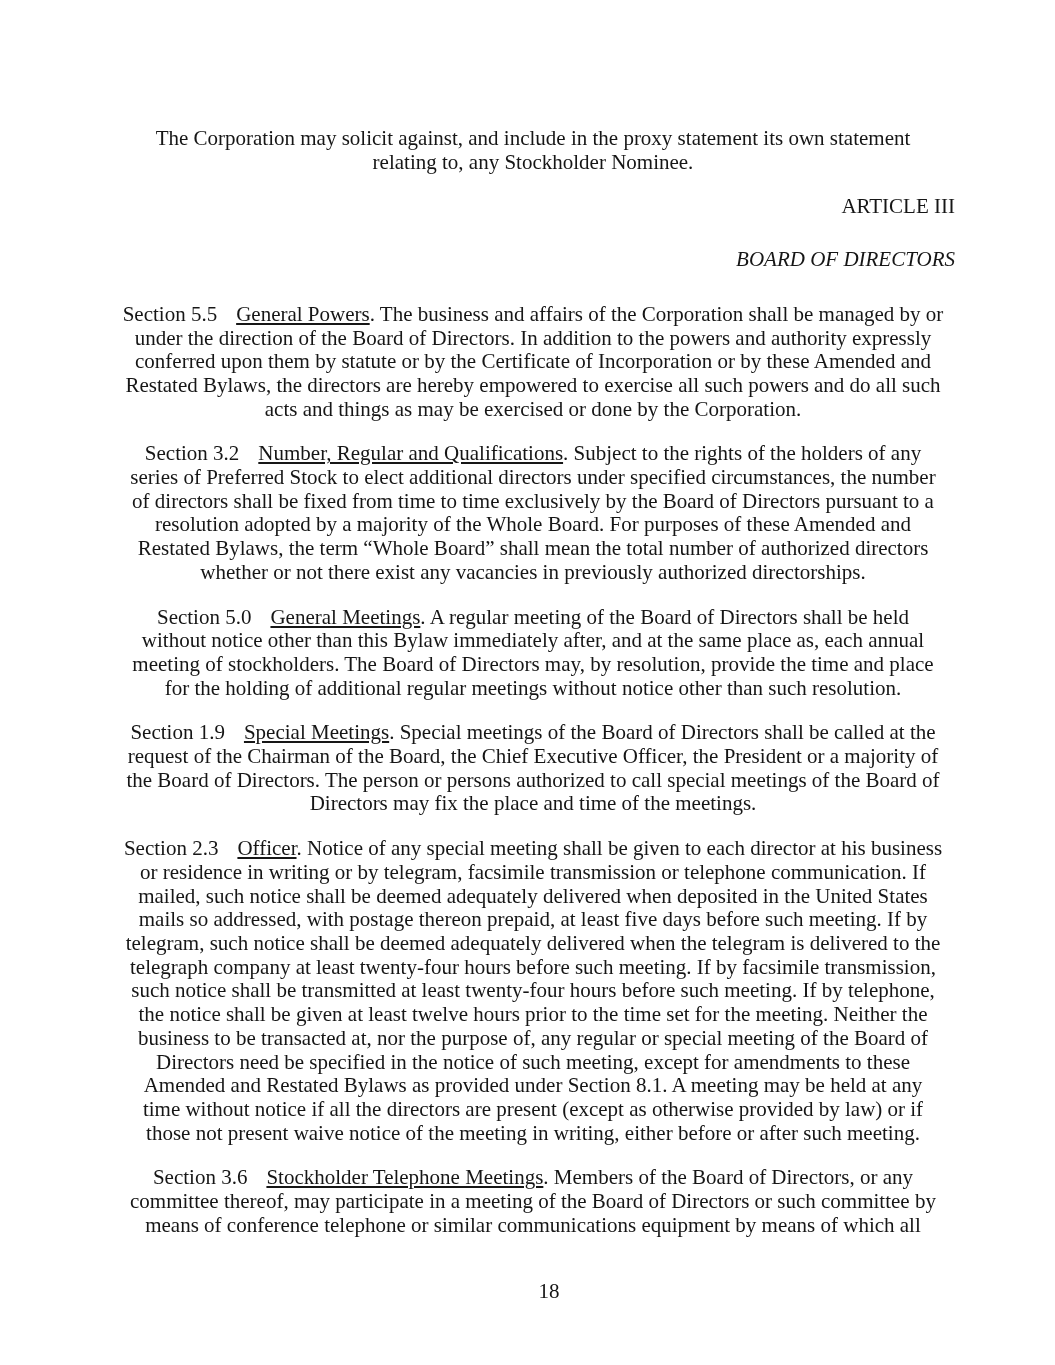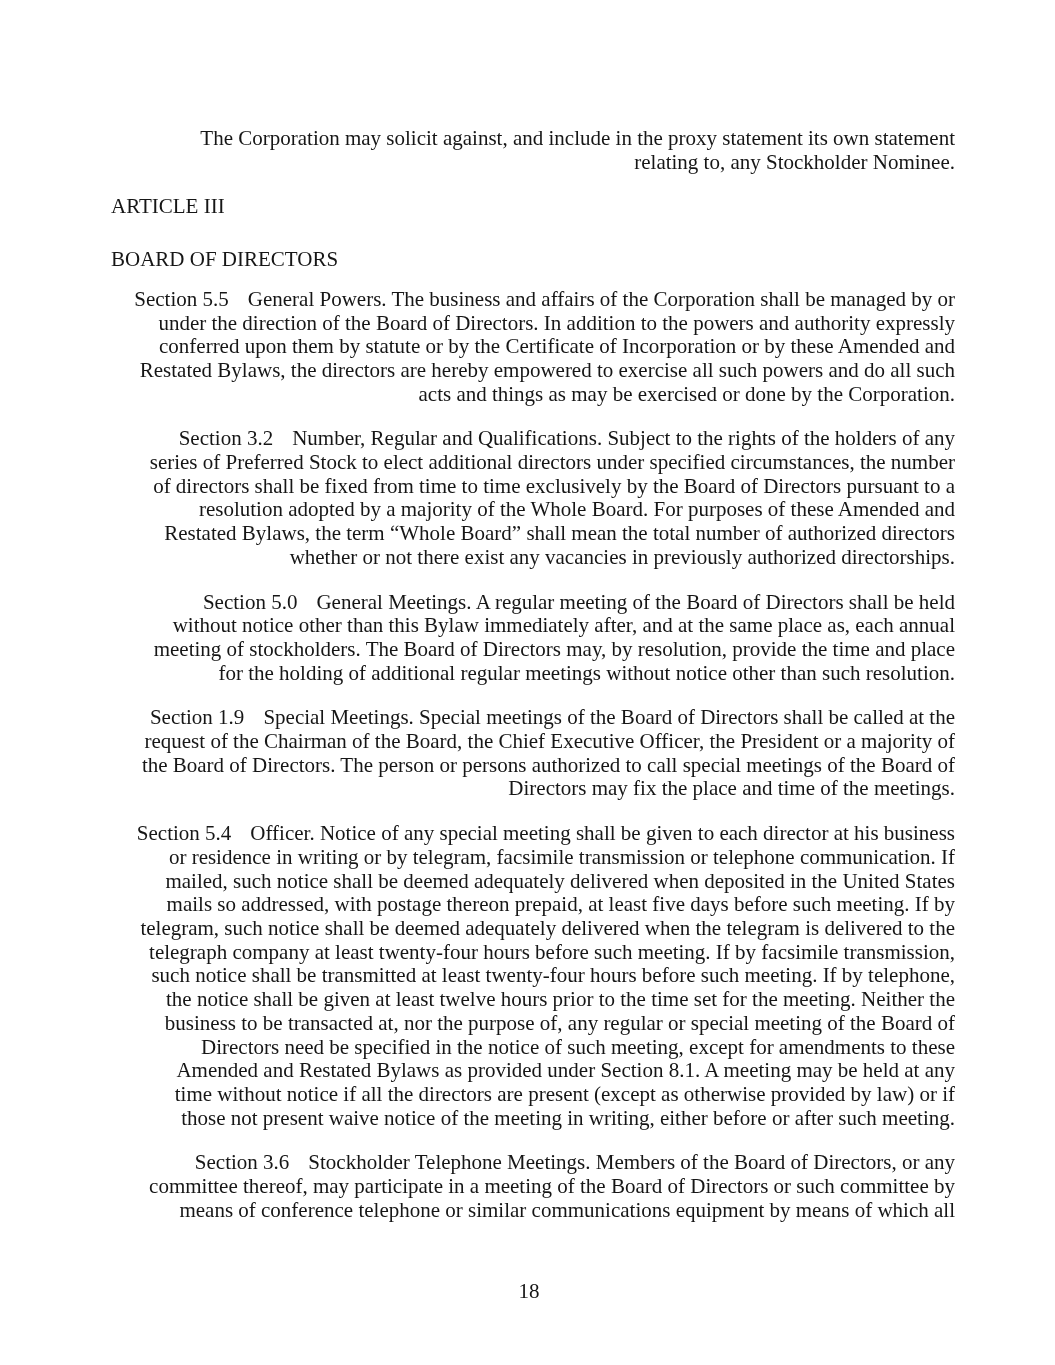--- a/index.html
+++ b/index.html
@@ -12,41 +12,42 @@
     color: #161616;
     font-family: "Liberation Serif", "DejaVu Serif", serif;
     font-size: 21px;
     line-height: 23.7px;
     padding: 127px 100px 0 111px;
     overflow: hidden;
   }
   .para {
     width: 844px;
     margin: 0 0 21px 0;
-    text-align: right;
+    text-align: center;
   }
   .heading {
     width: 844px;
-    text-align: left;
+    text-align: right;
   }
   .heading.article { margin-bottom: 29px; }
-  .heading.board   { margin-bottom: 16px; }
+  .heading.board   { margin-bottom: 31px; font-style: italic; }
   .tab {
     display: inline-block;
     width: 19px;
   }
   .sec-title {
+    text-decoration: underline;
     text-decoration-thickness: 1.5px;
     text-underline-offset: 2px;
   }
   .flow { white-space: pre-line; }
   .page-number {
     position: absolute;
     top: 1280px;
-    left: 107px;
+    left: 127px;
     width: 844px;
     text-align: center;
   }
 </style>
 </head>
 <body>
 
 <div class="page">
 
   <p class="para"><span class="flow">The Corporation may solicit against, and include in the proxy statement its own statement
@@ -72,21 +73,21 @@
   <p class="para"><span class="sec-label">Section 5.0</span><span class="tab"></span><span class="sec-title">General Meetings</span><span class="flow">. A regular meeting of the Board of Directors shall be held
 without notice other than this Bylaw immediately after, and at the same place as, each annual
 meeting of stockholders. The Board of Directors may, by resolution, provide the time and place
 for the holding of additional regular meetings without notice other than such resolution.</span></p>
 
   <p class="para"><span class="sec-label">Section 1.9</span><span class="tab"></span><span class="sec-title">Special Meetings</span><span class="flow">. Special meetings of the Board of Directors shall be called at the
 request of the Chairman of the Board, the Chief Executive Officer, the President or a majority of
 the Board of Directors. The person or persons authorized to call special meetings of the Board of
 Directors may fix the place and time of the meetings.</span></p>
 
-  <p class="para"><span class="sec-label">Section 5.4</span><span class="tab"></span><span class="sec-title">Officer</span><span class="flow">. Notice of any special meeting shall be given to each director at his business
+  <p class="para"><span class="sec-label">Section 2.3</span><span class="tab"></span><span class="sec-title">Officer</span><span class="flow">. Notice of any special meeting shall be given to each director at his business
 or residence in writing or by telegram, facsimile transmission or telephone communication. If
 mailed, such notice shall be deemed adequately delivered when deposited in the United States
 mails so addressed, with postage thereon prepaid, at least five days before such meeting. If by
 telegram, such notice shall be deemed adequately delivered when the telegram is delivered to the
 telegraph company at least twenty-four hours before such meeting. If by facsimile transmission,
 such notice shall be transmitted at least twenty-four hours before such meeting. If by telephone,
 the notice shall be given at least twelve hours prior to the time set for the meeting. Neither the
 business to be transacted at, nor the purpose of, any regular or special meeting of the Board of
 Directors need be specified in the notice of such meeting, except for amendments to these
 Amended and Restated Bylaws as provided under Section 8.1. A meeting may be held at any

